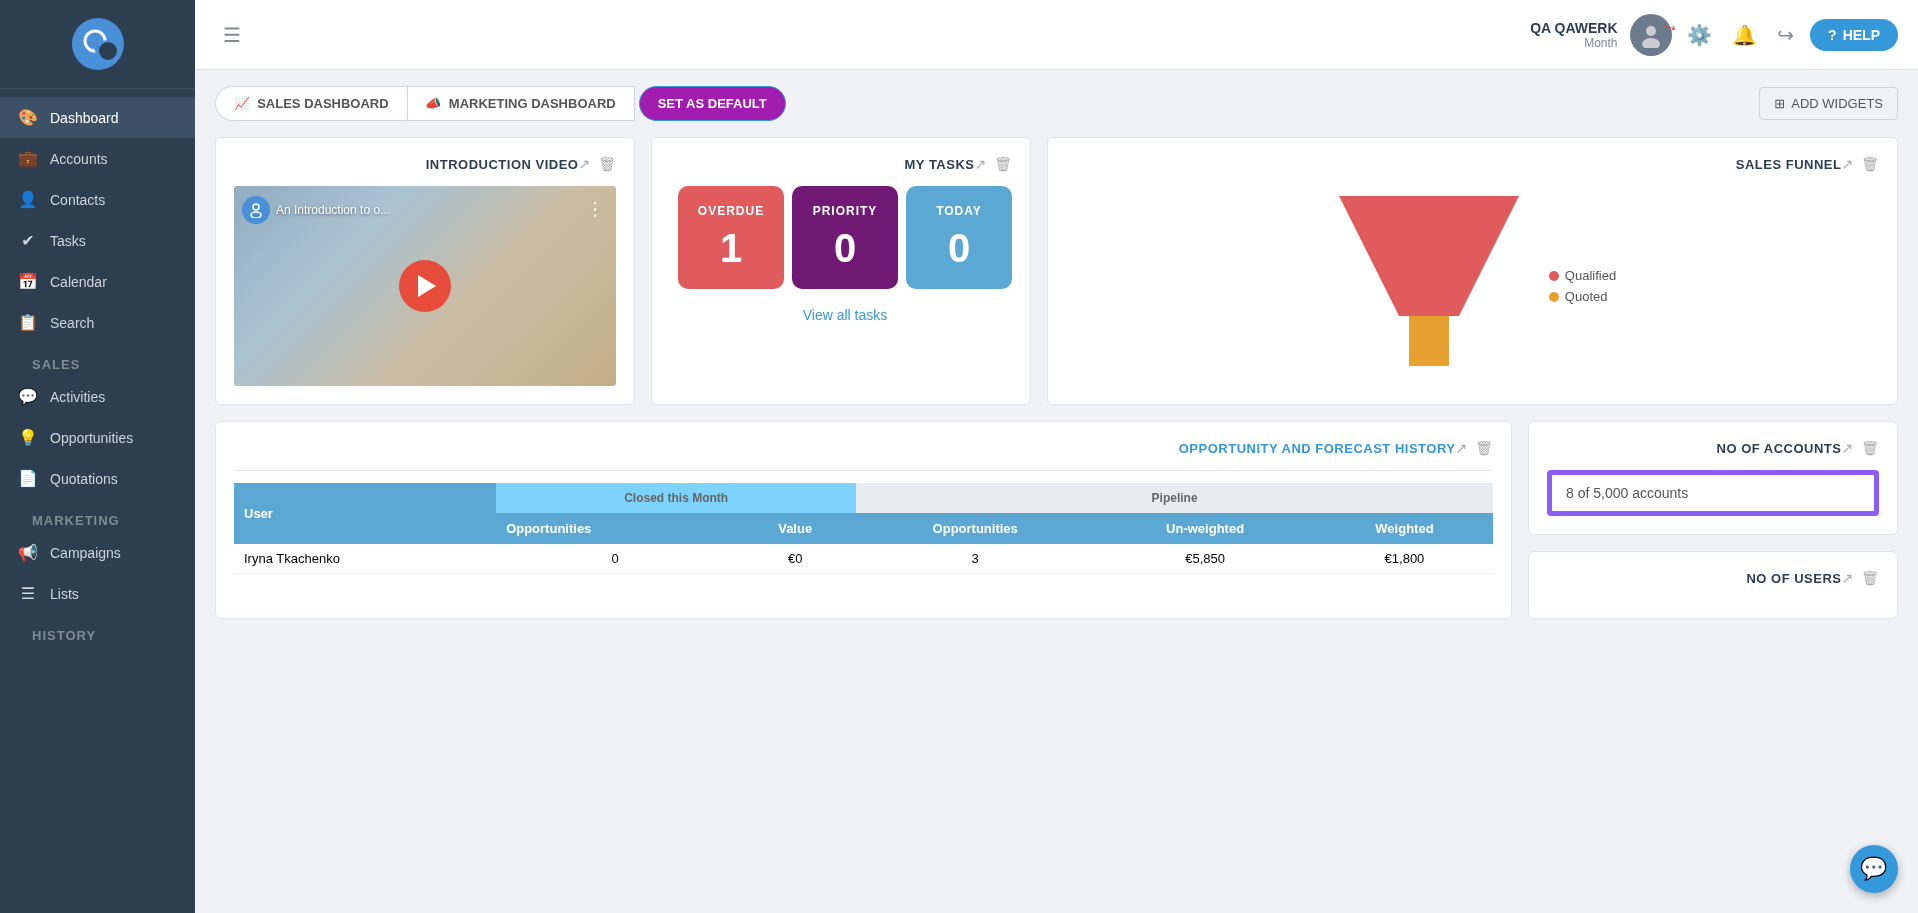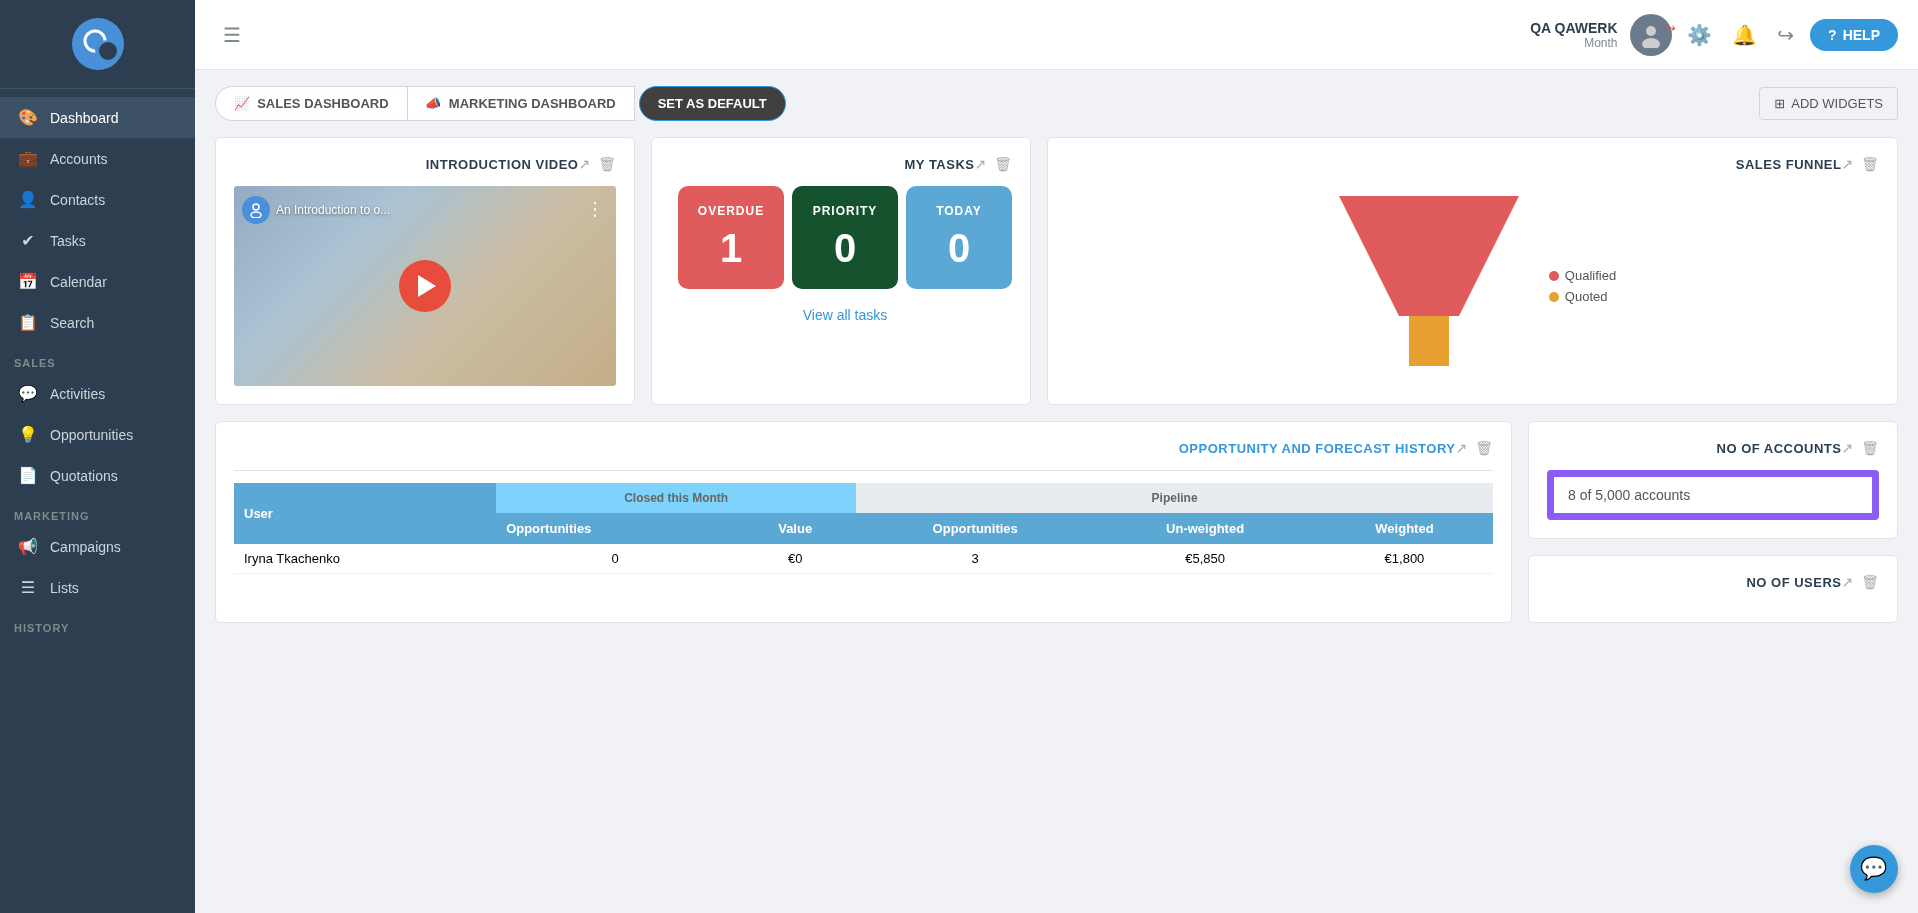--- a/index.html
+++ b/index.html
@@ -43,24 +43,24 @@
       display: flex; align-items: center;
       padding: 11px 18px;
       cursor: pointer;
       font-size: 14px;
       color: #cdd4db;
       gap: 12px;
     }
     .sidebar-item.active { background: #3d5166; color: #fff; }
     .sidebar-item .icon { font-size: 16px; width: 20px; text-align: center; }
     .sidebar-section-label {
-      font-size: 11px;
+      font-size: 13px;
       font-weight: 700;
       color: #7f8c8d;
-      padding: 14px 14px 4px;
+      padding: 14px 32px 4px;
       letter-spacing: 1px;
     }
 
     
     #main {
       flex: 1;
       display: flex;
       flex-direction: column;
       height: 100%;
       overflow: hidden;
@@ -157,21 +157,21 @@
       border: 1px solid #d0d5dd;
       background: #fff;
       font-size: 13px;
       font-weight: 600;
       cursor: pointer;
       color: #555;
     }
     .tab-btn:first-child { border-radius: 22px 0 0 22px; }
     .tab-btn.marketing { border-radius: 0; border-left: none; }
     .tab-btn.active-tab {
-      background: #404040;
+      background: #a21caf;
       color: #fff;
       border-color: #3498db;
       border-radius: 22px;
       margin-left: 4px;
     }
     .add-widgets-btn {
       margin-left: auto;
       display: flex; align-items: center; gap: 6px;
       background: none; border: 1px solid #d0d5dd;
       padding: 8px 14px;
@@ -252,21 +252,21 @@
       display: flex; gap: 8px; margin-bottom: 14px;
     }
     .task-box {
       flex: 1; border-radius: 10px;
       display: flex; flex-direction: column;
       align-items: center; justify-content: center;
       padding: 18px 8px;
       color: #fff;
     }
     .task-box.overdue { background: #e05c5c; }
-    .task-box.priority { background: #14532d; }
+    .task-box.priority { background: #701a75; }
     .task-box.today { background: #5ba8d4; }
     .task-label { font-size: 12px; font-weight: 700; letter-spacing: 1px; margin-bottom: 8px; }
     .task-count { font-size: 40px; font-weight: 700; }
     .view-all-tasks {
       text-align: center;
       color: #3498db;
       font-size: 14px;
       cursor: pointer;
       background: none; border: none;
       width: 100%;
@@ -294,21 +294,21 @@
     }
     .opp-table th:first-child { text-align: left; }
     .opp-table td { padding: 7px 10px; text-align: center; border-bottom: 1px solid #f0f0f0; }
     .opp-table td:first-child { text-align: left; }
     .opp-table .col-group-header {
       background: #e8ecf0; color: #666;
       text-align: center; font-size: 12px;
     }
 
     .no-accounts-bar {
-      border: 7px solid #8b5cf6;
+      border: 5px solid #8b5cf6;
       border-radius: 4px;
       padding: 10px 14px;
       font-size: 14px;
       color: #555;
       margin-top: 10px;
     }
 
     .no-accounts-title { font-size: 13px; font-weight: 700; color: #2c3e50; }
 
     

